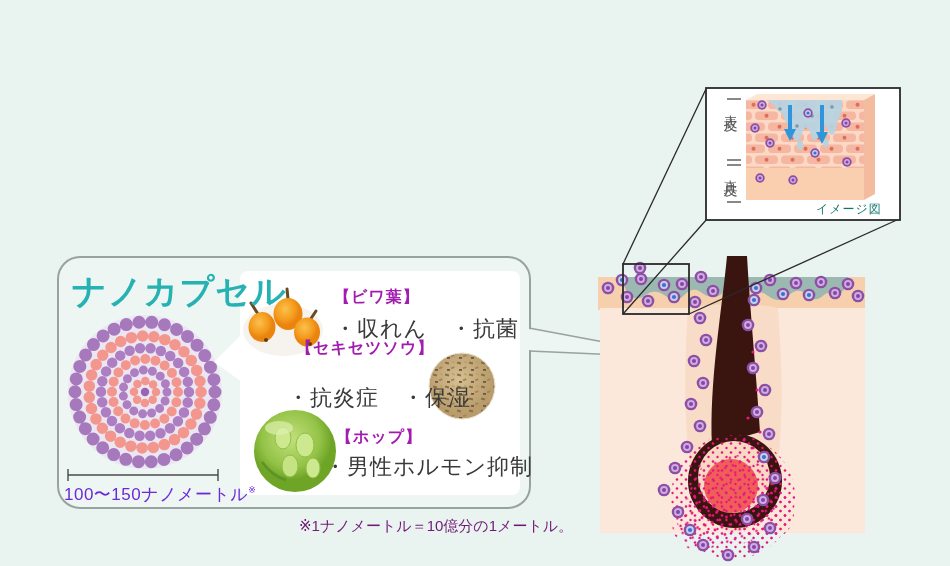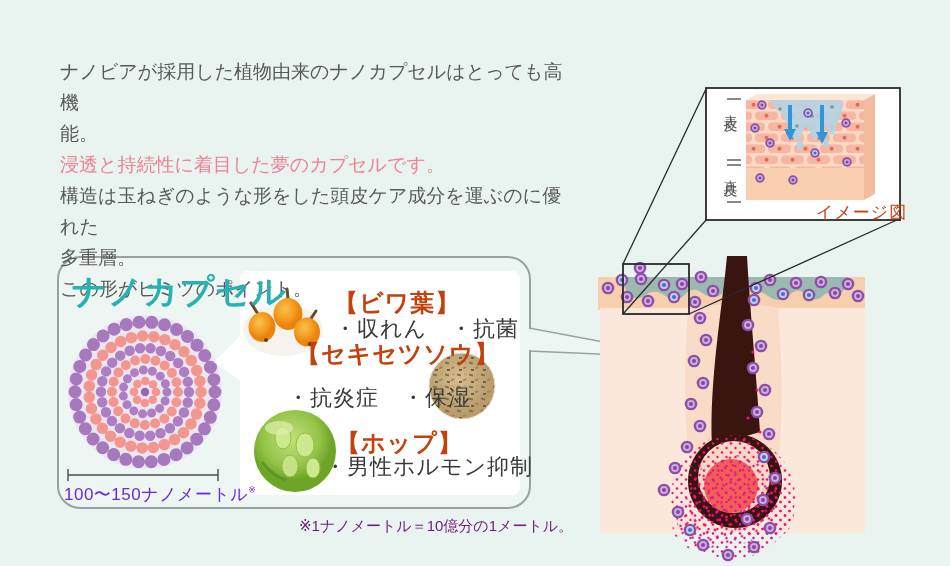--- a/index.html
+++ b/index.html
@@ -7,25 +7,25 @@
     position:relative;width:950px;height:566px;overflow:hidden;
     background:#e9f3f0;
     font-family:"Liberation Sans","DejaVu Sans",sans-serif;
   }
   .abs{position:absolute;}
   .intro{left:60px;top:56px;width:520px;font-size:19px;line-height:31px;color:#595959;}
   .intro .hl{color:#ef8193;}
   .cap-title{left:72px;top:269px;font-size:34px;font-weight:600;letter-spacing:1px;color:#26b2b2;}
   .scale-label{left:64px;top:483px;font-size:17px;color:#6d28d9;letter-spacing:.5px;}
   .scale-label sup{font-size:9px;}
-  .ing-name{font-size:24px;font-weight:700;color:#c2410c;letter-spacing:1px;}
+  .ing-name{font-size:16px;font-weight:700;color:#a21caf;letter-spacing:1px;}
   .ing-eff{font-size:22px;color:#3a3a3a;letter-spacing:1px;}
   .footnote{left:299px;top:517px;font-size:15px;color:#701a75;}
   .v-label{writing-mode:vertical-rl;text-orientation:upright;font-size:14px;color:#555;letter-spacing:3px;line-height:14px;}
-  .inset-caption{left:816px;top:201px;font-size:17px;color:#c2410c;letter-spacing:1px;}
+  .inset-caption{left:816px;top:201px;font-size:12px;color:#0f766e;letter-spacing:1px;}
   svg{display:block;}
 </style>
 </head>
 <body>
 
 <div class="page">
 
   <svg class="abs" width="950" height="566" viewBox="0 0 950 566" style="left:0;top:0;">
     <defs>
       <radialGradient id="gradOrange" cx="40%" cy="35%">
@@ -250,28 +250,20 @@
         <use href="#capP" transform="translate(755,128) scale(0.75)"></use>
         <use href="#capP" transform="translate(770,143) scale(0.75)"></use>
         <use href="#capB" transform="translate(815,153) scale(0.75)"></use>
         <use href="#capP" transform="translate(847,162) scale(0.75)"></use>
         <use href="#capP" transform="translate(793,180) scale(0.75)"></use>
         <use href="#capP" transform="translate(760,178) scale(0.75)"></use>
       </g>
     </g>
   </svg>
 
-  <div class="abs intro">
-    <div>ナノビアが採用した植物由来のナノカプセルはとっても高機</div>
-    <div>能。</div>
-    <div class="hl">浸透と持続性に着目した夢のカプセルです。</div>
-    <div>構造は玉ねぎのような形をした頭皮ケア成分を運ぶのに優れた</div>
-    <div>多重層。</div>
-    <div>この形がヒミツのポイント。</div>
-  </div>
 
   <div class="abs cap-title">ナノカプセル</div>
 
   <div class="abs scale-label">
     <span>100〜150ナノメートル</span><sup>※</sup>
   </div>
 
   <div class="abs ing-name" style="left:334px;top:287px;">【ビワ葉】</div>
   <div class="abs ing-eff" style="left:334px;top:314px;">・収れん　・抗菌</div>
 

